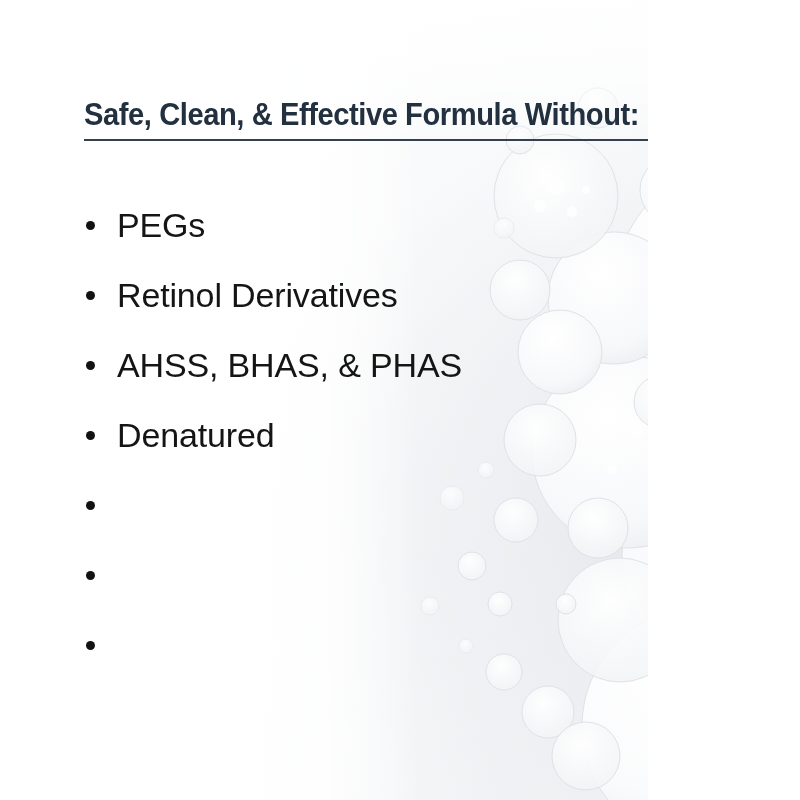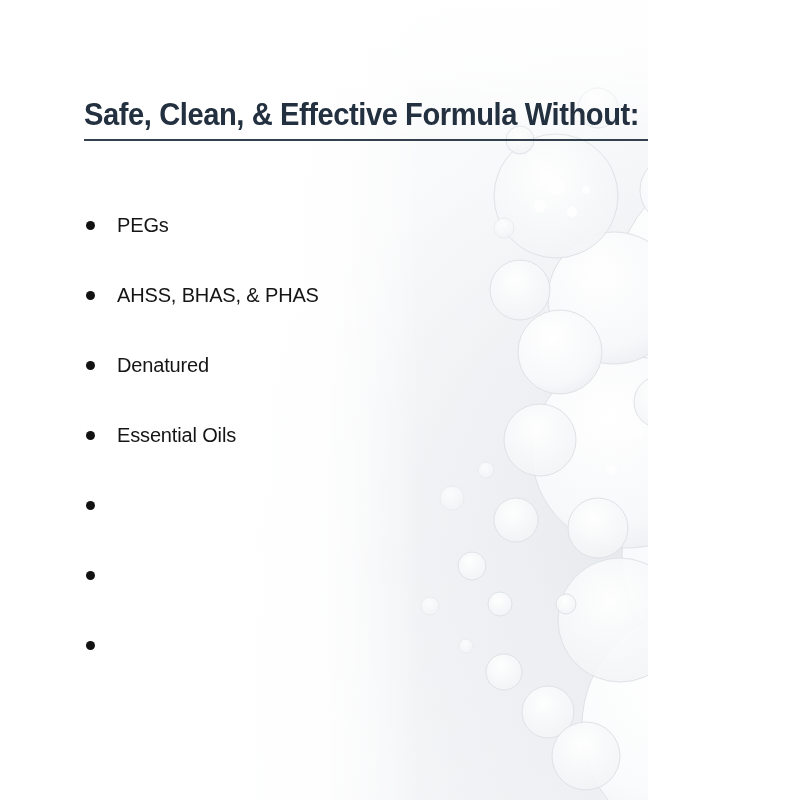--- a/index.html
+++ b/index.html
@@ -100,21 +100,21 @@
   }
   .bullet {
     flex: 0 0 auto;
     width: 9px;
     height: 9px;
     border-radius: 50%;
     background: #121212;
     margin-right: 22px;
   }
   .item-label {
-    font-size: 20px;
+    font-size: 34px;
     line-height: 1;
     font-weight: 400;
     color: #151515;
     letter-spacing: -0.15px;
     white-space: nowrap;
   }
 </style>
 </head>
 <body>
 
@@ -200,29 +200,29 @@
       <div id="headline-rule"></div>
     </div>
 
     <ul id="excluded-list">
       <li>
         <span class="bullet"></span>
         <span class="item-label">PEGs</span>
       </li>
       <li>
         <span class="bullet"></span>
+        <span class="item-label">Retinol Derivatives</span>
+      </li>
+      <li>
+        <span class="bullet"></span>
         <span class="item-label">AHSS, BHAS, &amp; PHAS</span>
       </li>
       <li>
         <span class="bullet"></span>
         <span class="item-label">Denatured</span>
-      </li>
-      <li>
-        <span class="bullet"></span>
-        <span class="item-label">Essential Oils</span>
       </li>
       <li>
         <span class="bullet"></span>
       </li>
       <li>
         <span class="bullet"></span>
       </li>
       <li>
         <span class="bullet"></span>
       </li>

